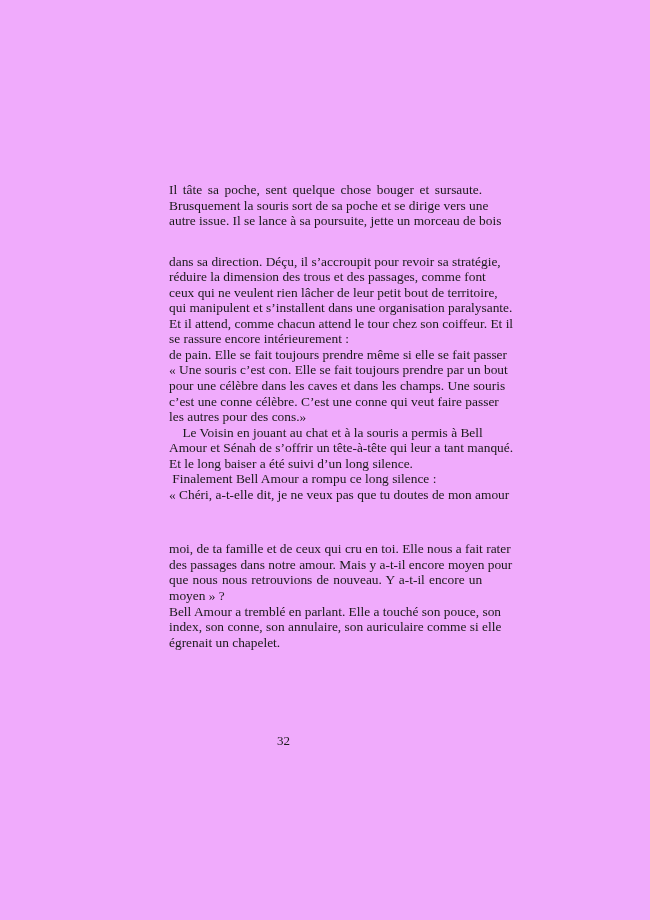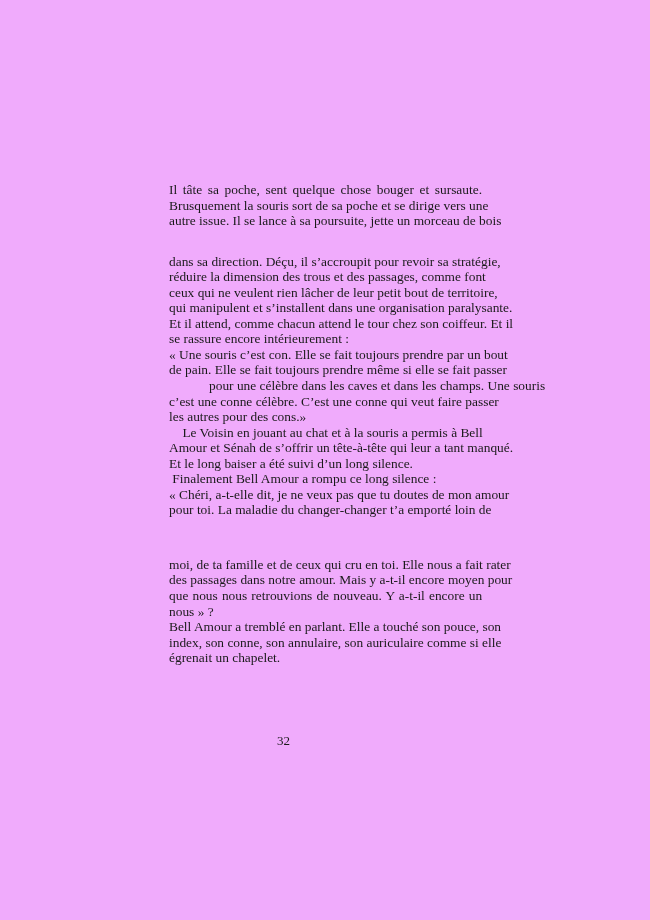--- a/index.html
+++ b/index.html
@@ -24,33 +24,32 @@
   <div class="text-block" id="text-block">
       <span class="line" style="white-space: pre; display: block; word-spacing: 2.22222px;">Il tâte sa poche, sent quelque chose bouger et sursaute.</span>
       <span class="line" style="white-space: pre; display: block;">Brusquement la souris sort de sa poche et se dirige vers une</span>
       <span class="line" style="white-space: pre; display: block;">autre issue. Il se lance à sa poursuite, jette un morceau de bois</span>
       <span class="line" style="white-space: pre; display: block; margin-top: 25px;">dans sa direction. Déçu, il s’accroupit pour revoir sa stratégie,</span>
       <span class="line" style="white-space: pre; display: block;">réduire la dimension des trous et des passages, comme font</span>
       <span class="line" style="white-space: pre; display: block;">ceux qui ne veulent rien lâcher de leur petit bout de territoire,</span>
       <span class="line" style="white-space: pre; display: block;">qui manipulent et s’installent dans une organisation paralysante.</span>
       <span class="line" style="white-space: pre; display: block;">Et il attend, comme chacun attend le tour chez son coiffeur. Et il</span>
       <span class="line last" style="white-space: pre;">se rassure encore intérieurement :</span>
+      <span class="line" style="white-space: pre; display: block;">de pain. Elle se fait toujours prendre même si elle se fait passer</span>
       <span class="line" style="white-space: pre; display: block;">« Une souris c’est con. Elle se fait toujours prendre par un bout</span>
-      <span class="line" style="white-space: pre; display: block;">de pain. Elle se fait toujours prendre même si elle se fait passer</span>
-      <span class="line" style="white-space: pre; display: block; margin-left: 40px;">pour une célèbre dans les caves et dans les champs. Une souris</span>
+      <span class="line" style="white-space: pre; display: block;">pour une célèbre dans les caves et dans les champs. Une souris</span>
       <span class="line" style="white-space: pre; display: block;">c’est une conne célèbre. C’est une conne qui veut faire passer</span>
       <span class="line last" style="white-space: pre;">les autres pour des cons.»</span>
       <span class="line" style="white-space: pre; display: block;">    Le Voisin en jouant au chat et à la souris a permis à Bell</span>
       <span class="line" style="white-space: pre; display: block;">Amour et Sénah de s’offrir un tête-à-tête qui leur a tant manqué.</span>
       <span class="line last" style="white-space: pre;">Et le long baiser a été suivi d’un long silence.</span>
       <span class="line last" style="white-space: pre;"> Finalement Bell Amour a rompu ce long silence :</span>
       <span class="line" style="white-space: pre; display: block;">« Chéri, a-t-elle dit, je ne veux pas que tu doutes de mon amour</span>
-      <span class="line" style="white-space: pre; display: block;">pour toi. La maladie du changer-changer t’a emporté loin de</span>
       <span class="line" style="white-space: pre; display: block; margin-top: 39px;">moi, de ta famille et de ceux qui cru en toi. Elle nous a fait rater</span>
       <span class="line" style="white-space: pre; display: block;">des passages dans notre amour. Mais y a-t-il encore moyen pour</span>
       <span class="line" style="white-space: pre; display: block; word-spacing: 0.777778px;">que nous nous retrouvions de nouveau. Y a-t-il encore un</span>
-      <span class="line last" style="white-space: pre;">nous » ?</span>
+      <span class="line last" style="white-space: pre;">moyen » ?</span>
       <span class="line" style="white-space: pre; display: block;">Bell Amour a tremblé en parlant. Elle a touché son pouce, son</span>
       <span class="line" style="white-space: pre; display: block;">index, son conne, son annulaire, son auriculaire comme si elle</span>
       <span class="line last" style="white-space: pre;">égrenait un chapelet.</span>
     </div>
   <div class="page-number">32</div>
 </div>
 
 </body></html>

